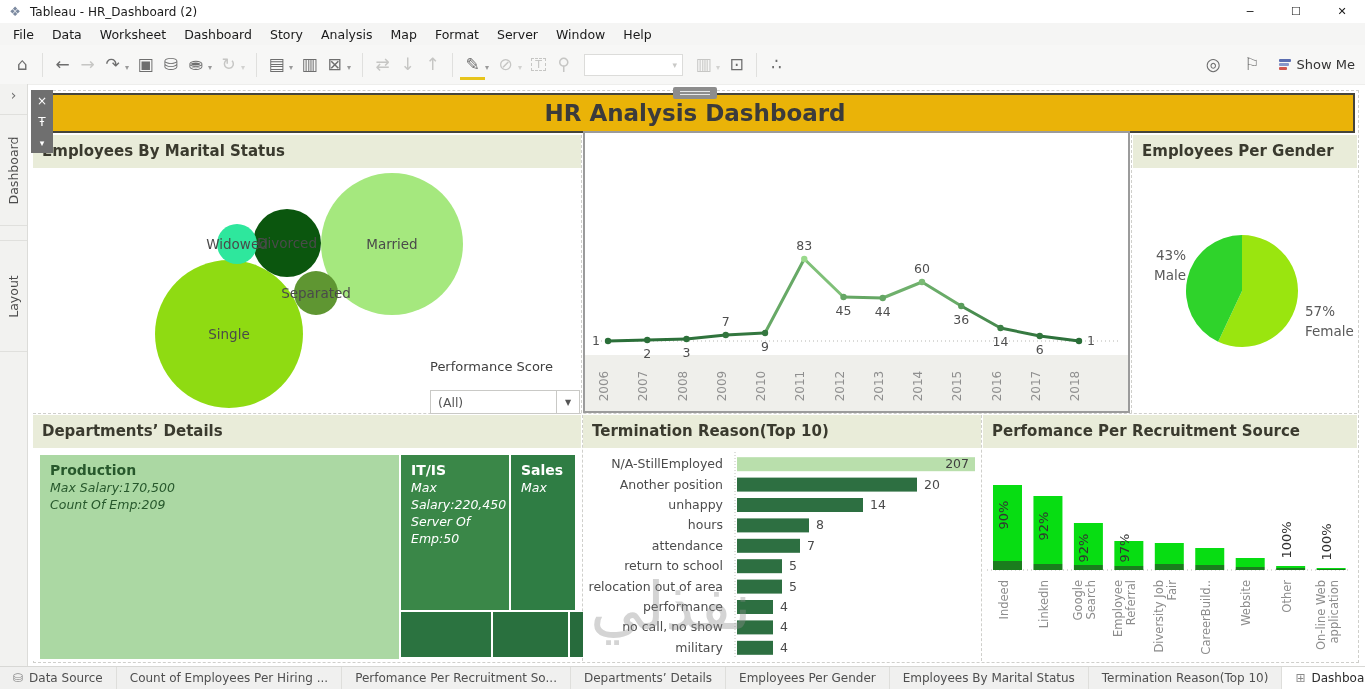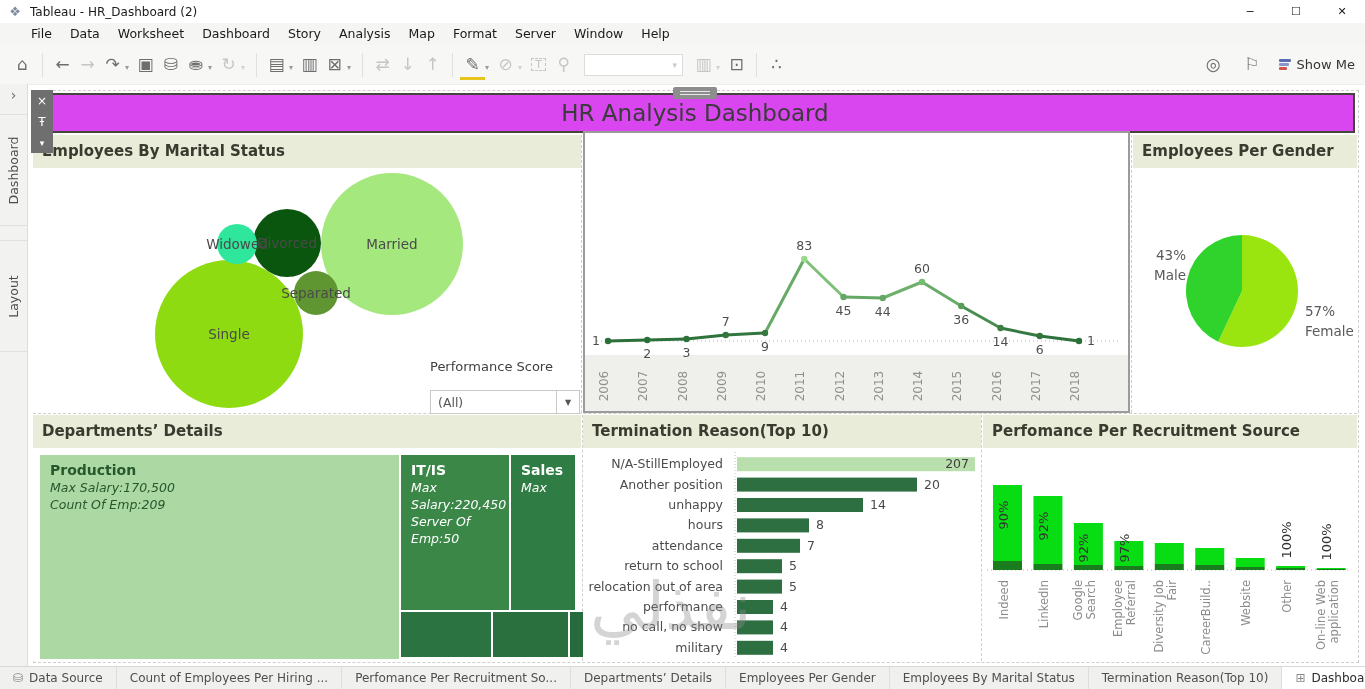--- a/index.html
+++ b/index.html
@@ -4,21 +4,21 @@
 <style>
   html,body{margin:0;padding:0}
   body{width:1365px;height:689px;overflow:hidden;position:relative;background:#fff;
        font-family:"DejaVu Sans","Liberation Sans",sans-serif;font-size:13px;color:#333}
   
   .titlebar{height:23px;background:#fff;display:flex;align-items:center;padding-left:8px;gap:8px}
   .tab-logo{width:14px;height:14px;display:inline-flex;align-items:center;justify-content:center;color:#7c8aa0;font-size:13px}
   .win-title{font-size:12px;color:#1a1a1a}
   .win-controls{margin-left:auto;display:flex}
   .win-btn{width:46px;height:23px;display:flex;align-items:center;justify-content:center;font-size:11px;color:#1a1a1a}
-  .menubar{height:22px;background:#f5f5f4;display:flex;padding-left:22px}
+  .menubar{height:22px;background:#f5f5f4;display:flex;align-items:center;padding-left:4px}
   .menu-item{padding:3px 9px;font-size:12.5px;color:#1a1a1a;cursor:default}
   .toolbar{height:39px;background:#f7f7f6;display:flex;align-items:center;padding:0 10px;border-bottom:1px solid #eeeeec}
   .tbtn{min-width:25px;height:28px;display:flex;align-items:center;justify-content:center;color:#6e6e6e;font-size:17px;line-height:1}
   .tbtn.disabled{color:#c6c6c4}
   .tbtn.accent{border-bottom:3px solid #e7c41b;height:25px;margin-top:3px}
   .tbtn.boxed span{border:1px dashed #c6c6c4;font-size:11px;padding:0 3px}
   .caret{font-size:8px;color:#9a9a9a;margin:6px 4px 0 0}
   .caret.disabled{color:#d2d2d0}
   .tsep{width:1px;height:24px;background:#e0e0de;margin:0 7px}
   .tcombo{width:92px;height:20px;border:1px solid #dcdcda;background:#fff;display:flex;align-items:center;justify-content:flex-end;padding-right:5px;color:#c9c9c7;font-size:9px;margin:0 8px}
@@ -29,22 +29,22 @@
   
   .sidebar{position:absolute;left:0;top:84px;width:27px;bottom:22px;background:#f2f2f0;border-right:1px solid #dcdcd9}
   .expander{height:22px;display:flex;align-items:center;justify-content:center;color:#6e6e6e;font-size:14px}
   .side-tab{height:110px;border-top:1px solid #e0e0dd;border-bottom:1px solid #e0e0dd;display:flex;align-items:center;justify-content:center;margin-top:8px}
   .side-tab+.side-tab{margin-top:14px}
   .side-tab span{transform:rotate(-90deg);white-space:nowrap;font-size:12.5px;color:#4c4c4c}
   
   .canvas-dash{position:absolute;border:1px dashed #cfcfcb;pointer-events:none}
   .dash-h{position:absolute;border-top:1px dashed #cfcfcb;pointer-events:none}
   .dash-v{position:absolute;border-left:1px dashed #cfcfcb;pointer-events:none}
-  .title-zone{position:absolute;left:35px;top:93px;width:1320px;height:40px;background:#d946ef;border:2px solid #45453b;
-    box-sizing:border-box;display:flex;align-items:center;justify-content:center;font-size:23px;font-weight:normal;color:#3b3b3b}
+  .title-zone{position:absolute;left:35px;top:93px;width:1320px;height:40px;background:#eab308;border:2px solid #45453b;
+    box-sizing:border-box;display:flex;align-items:center;justify-content:center;font-size:23px;font-weight:bold;color:#3b3b3b}
   .zone-handle{position:absolute;left:673px;top:87px;width:44px;height:12px;background:#8d8d8d;border-radius:2px;z-index:6;
     display:flex;flex-direction:column;justify-content:center;gap:2px;align-items:center}
   .zone-handle i{display:block;width:30px;height:1px;background:#e8e8e8}
   .float-bar{position:absolute;left:31px;top:90px;width:22px;background:#6f6f6f;z-index:7;display:flex;flex-direction:column;align-items:center}
   .float-bar .fbtn{height:21px;width:22px;display:flex;align-items:center;justify-content:center;color:#fff;font-size:12px}
   .panel{position:absolute;background:#fff;box-sizing:border-box}
   .panel-header{background:#e9ecd9;height:33px;box-sizing:border-box;padding:7px 9px;font-size:15px;font-weight:bold;color:#3a3a2e;white-space:nowrap;overflow:hidden}
   .panel.selected{border:2px solid #9b9b9b}
   .filterbox{position:absolute;left:397px;top:224px;width:150px}
   .filter-label{font-size:13px;color:#3f3f3f;margin-bottom:16px}

